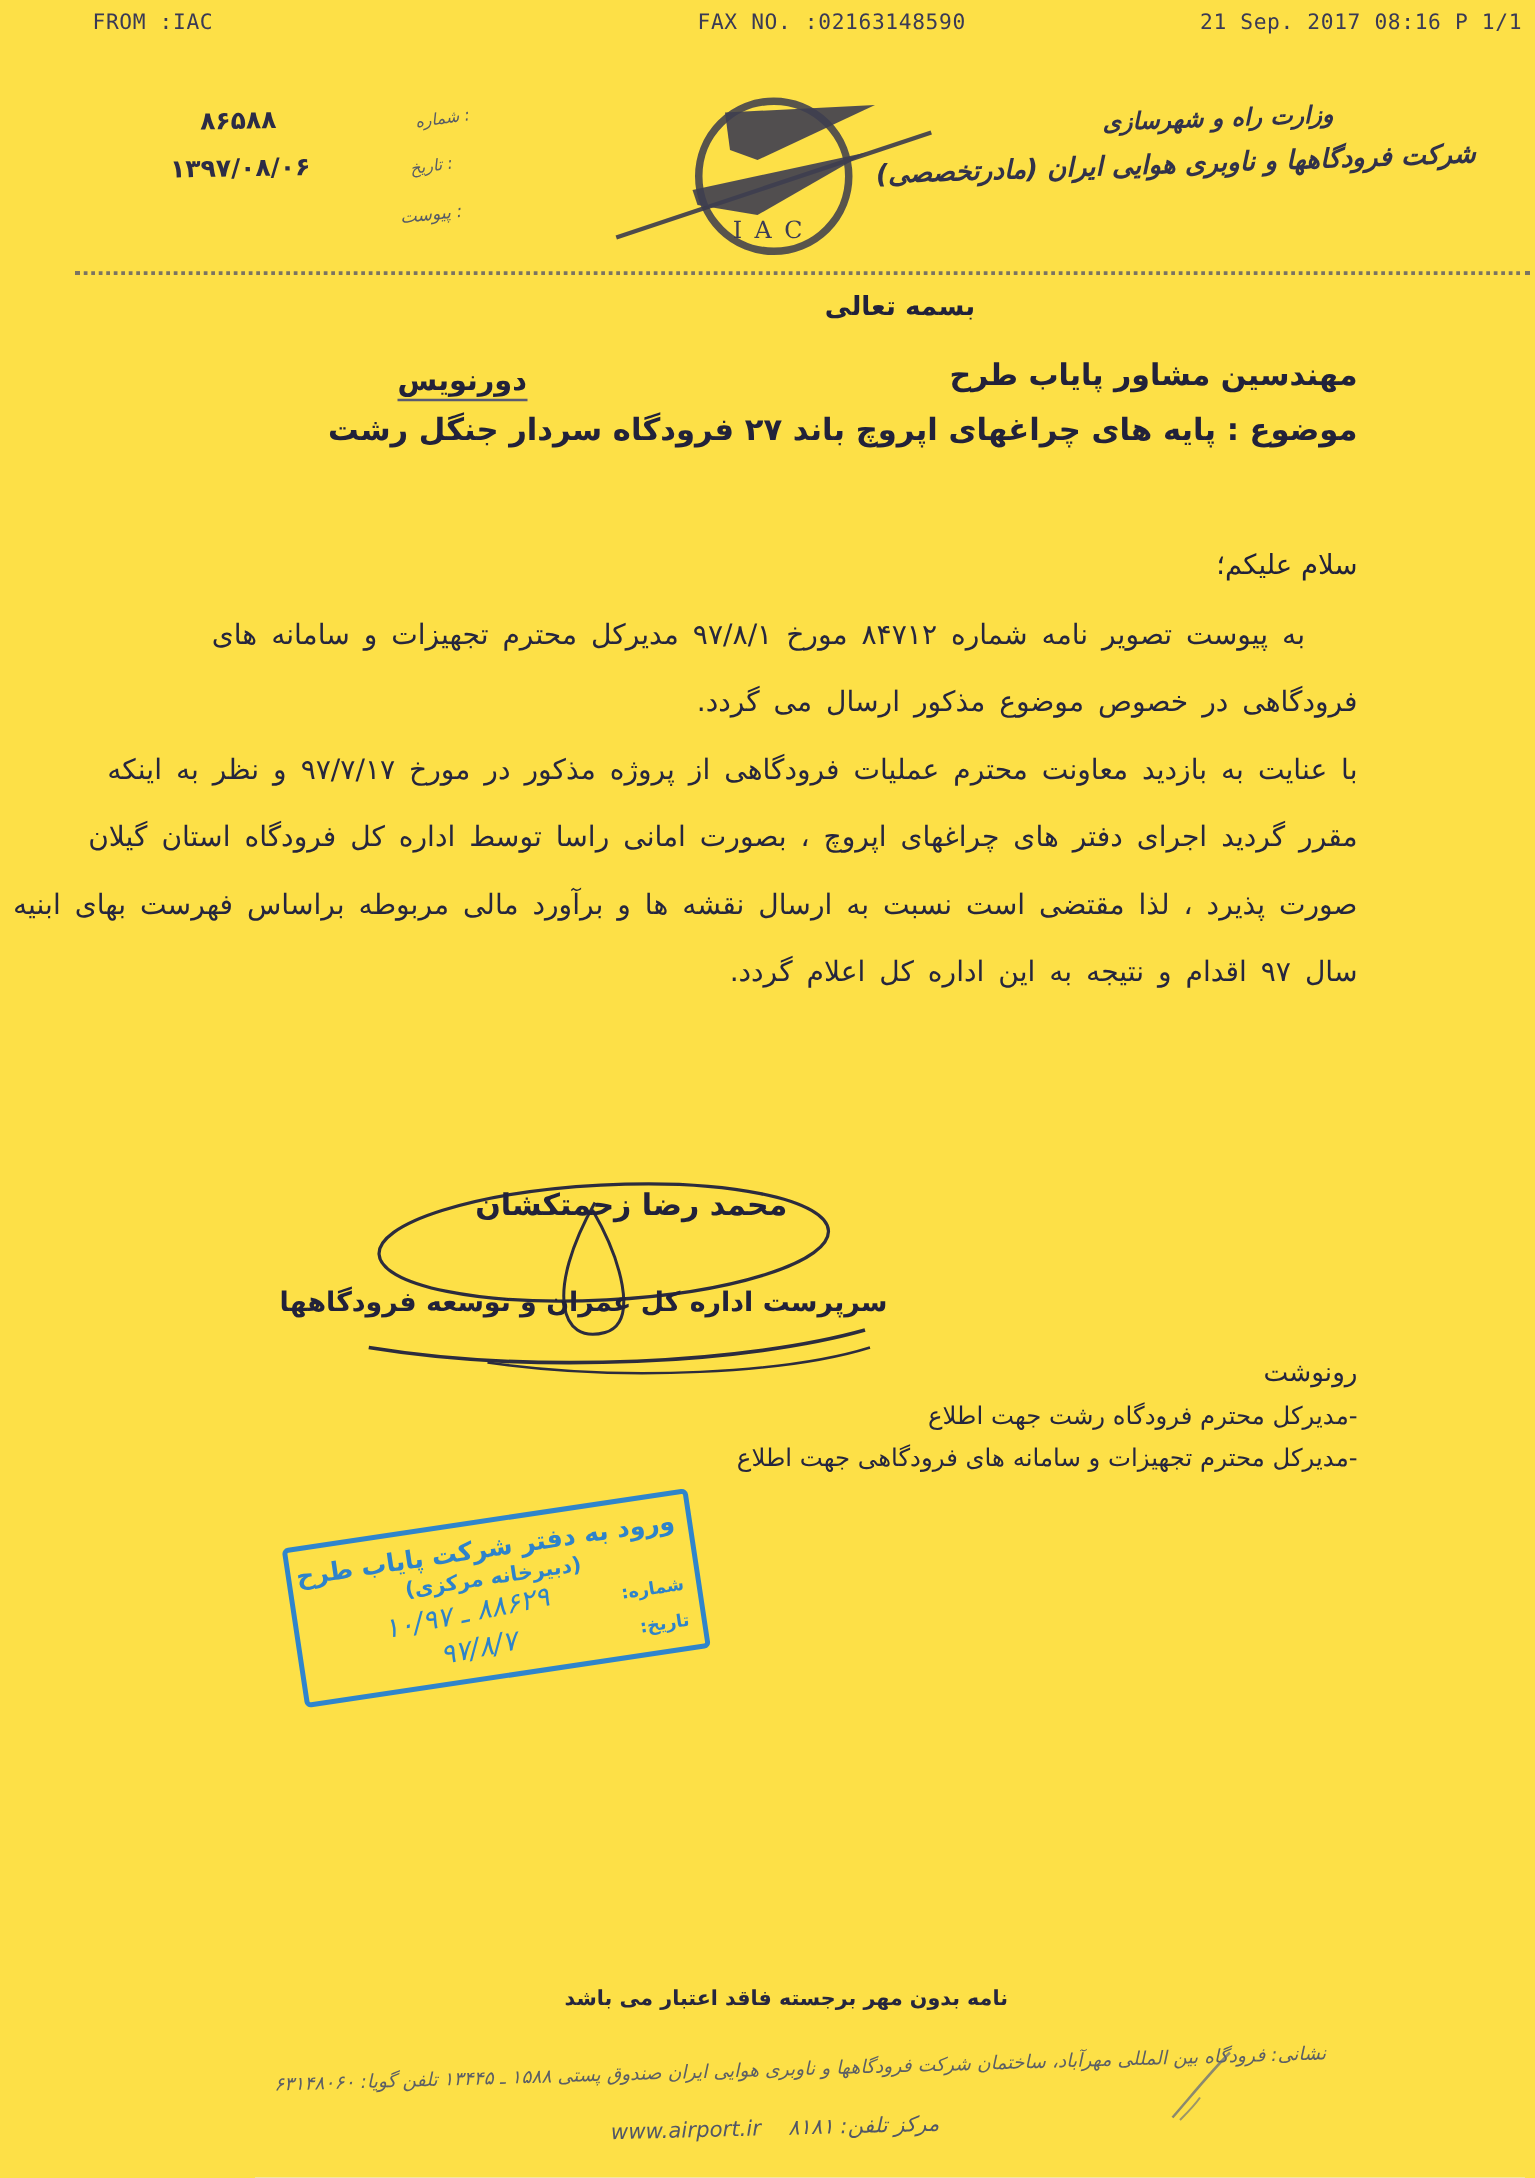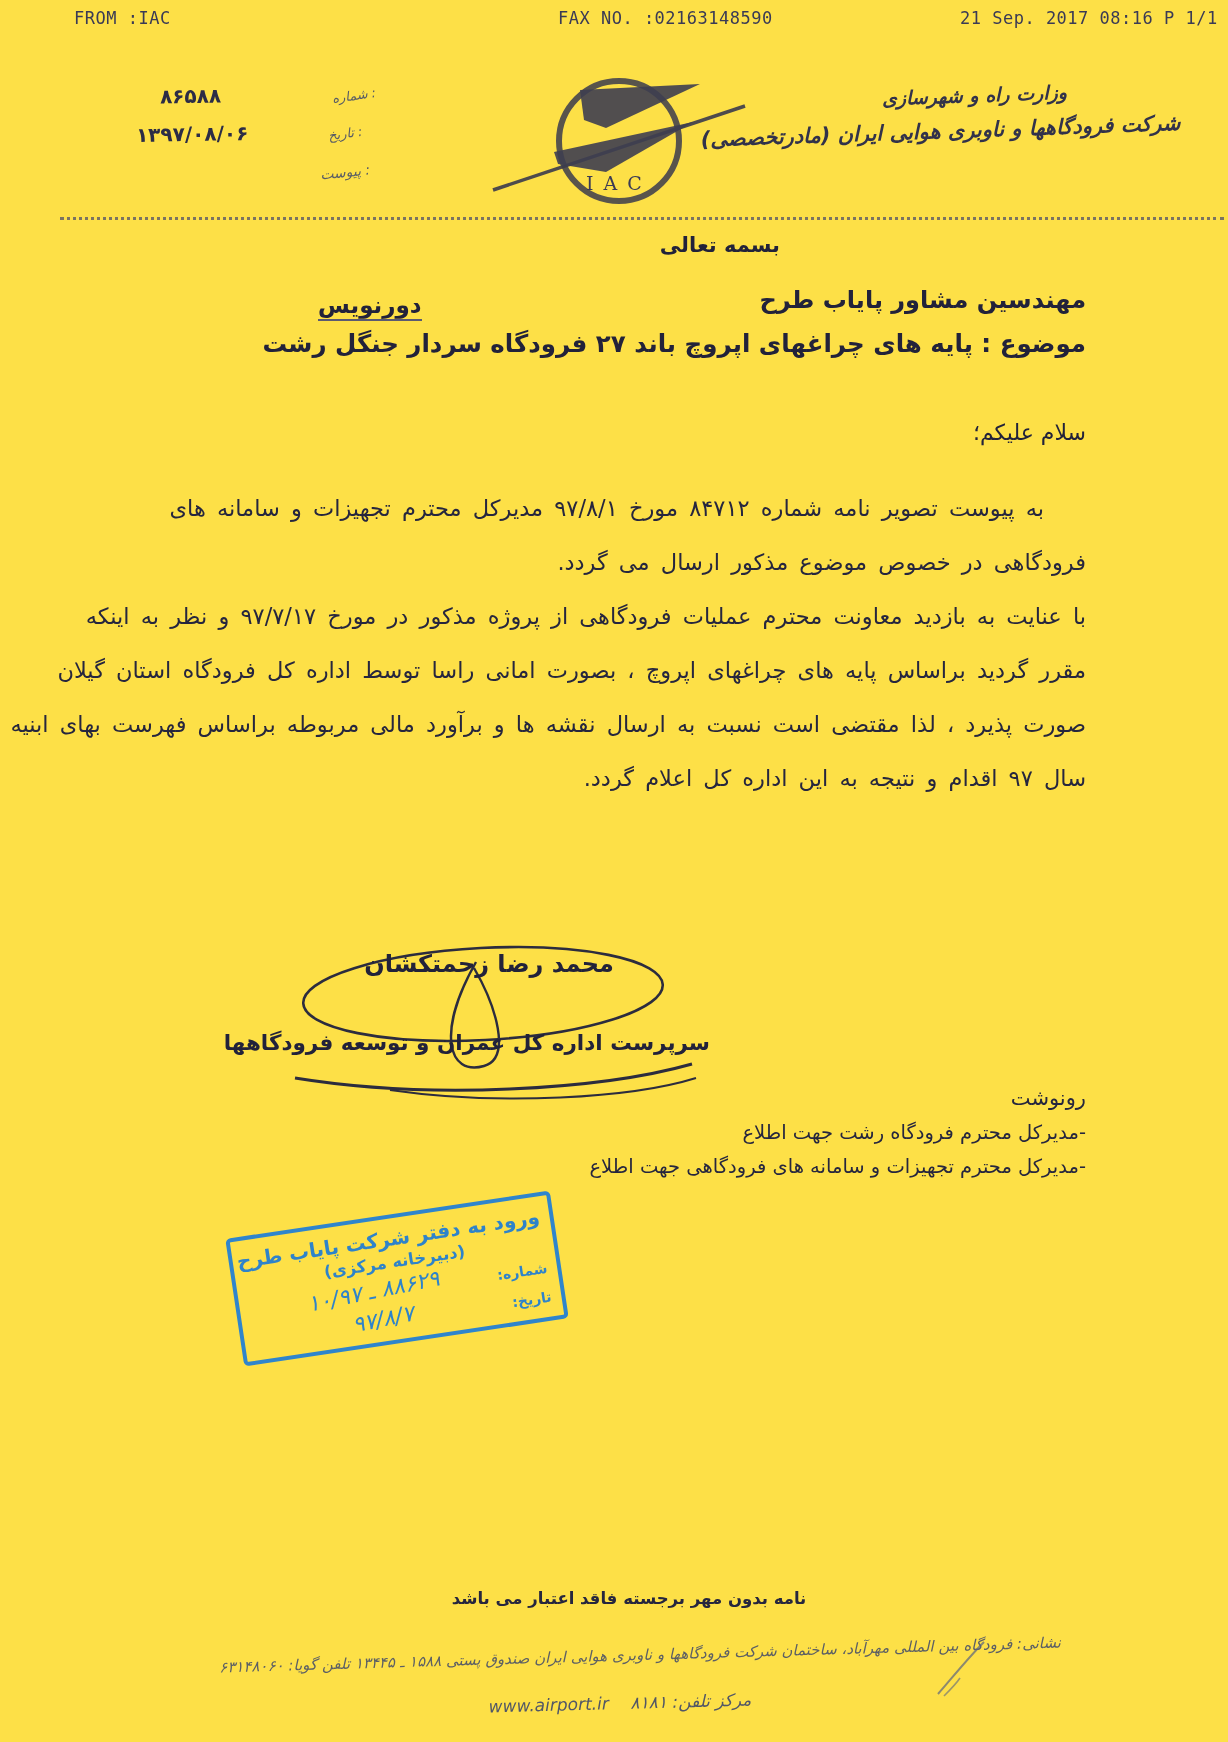--- a/index.html
+++ b/index.html
@@ -70,40 +70,40 @@
 
   <div class="abs dotline" style="left:60px;top:217px;width:1164px;"></div>
 
   <div class="abs rtl b" style="left:560px;top:233px;width:220px;font-size:21px;">بسمه تعالی</div>
 
   <div class="abs rtl b" style="right:142px;top:286px;font-size:24px;white-space:nowrap;">مهندسین مشاور پایاب طرح</div>
   <div class="abs rtl b" style="left:318px;top:292px;font-size:23px;border-bottom:2px solid #5a5a72;padding-bottom:1px;">دورنویس</div>
 
   <div class="abs rtl b" style="right:142px;top:329px;font-size:24.5px;white-space:nowrap;">موضوع : پایه های چراغهای اپروچ باند ۲۷ فرودگاه سردار جنگل رشت</div>
 
-  <div class="abs rtl" style="right:142px;top:420px;font-size:22px;">سلام علیکم؛</div>
+  <div class="abs rtl" style="right:142px;top:440px;font-size:22px;">سلام علیکم؛</div>
 
   <div class="abs rtl" style="left:62px;top:481px;width:1024px;">
     <div class="bodyline indent">به پیوست تصویر نامه شماره ۸۴۷۱۲ مورخ ۹۷/۸/۱ مدیرکل محترم تجهیزات و سامانه های</div>
     <div class="bodyline">فرودگاهی در خصوص موضوع مذکور ارسال می گردد.</div>
     <div class="bodyline">با عنایت به بازدید معاونت محترم عملیات فرودگاهی از پروژه مذکور در مورخ ۹۷/۷/۱۷  و نظر به اینکه</div>
-    <div class="bodyline">مقرر گردید براساس پایه های چراغهای اپروچ ، بصورت امانی راسا توسط اداره کل فرودگاه استان گیلان</div>
+    <div class="bodyline">مقرر گردید اجرای دفتر های چراغهای اپروچ ، بصورت امانی راسا توسط اداره کل فرودگاه استان گیلان</div>
     <div class="bodyline">صورت پذیرد ، لذا مقتضی است نسبت به ارسال نقشه ها و برآورد مالی مربوطه براساس فهرست بهای ابنیه</div>
     <div class="bodyline">سال ۹۷ اقدام و نتیجه به این اداره کل اعلام گردد.</div>
   </div>
 
   <div class="abs" style="left:240px;top:928px;">
     <svg width="480" height="175" viewBox="0 0 480 175">
       <ellipse cx="243" cy="66" rx="180" ry="46" fill="none" stroke="#2c2c3e" stroke-width="2.6" transform="rotate(-3 243 66)"></ellipse>
       <path d="M 236 34 C 196 105, 208 148, 244 138 C 272 130, 256 78, 234 40" fill="none" stroke="#2c2c3e" stroke-width="2.4"></path>
       <path d="M 55 150 C 190 172, 360 162, 452 136" fill="none" stroke="#2c2c3e" stroke-width="3"></path>
       <path d="M 150 162 C 260 178, 392 170, 456 150" fill="none" stroke="#2c2c3e" stroke-width="2"></path>
     </svg>
   </div>
-  <div class="abs rtl b" style="left:324px;top:950px;width:330px;text-align:center;font-size:24px;white-space:nowrap;">محمد رضا زحمتکشان</div>
+  <div class="abs rtl b" style="left:340px;top:950px;width:330px;text-align:center;font-size:24px;white-space:nowrap;">محمد رضا زحمتکشان</div>
   <div class="abs rtl b" style="left:246px;top:1030px;width:464px;text-align:center;font-size:21.5px;white-space:nowrap;">سرپرست اداره کل عمران و توسعه فرودگاهها</div>
 
   <div class="abs rtl" style="right:142px;top:1086px;">
     <div style="font-size:21px;margin-bottom:6px;color:#26263e;">رونوشت</div>
     <div class="ccitem">-مدیرکل محترم فرودگاه رشت جهت اطلاع</div>
     <div class="ccitem">-مدیرکل محترم تجهیزات و سامانه های فرودگاهی جهت اطلاع</div>
   </div>
 
   <div class="abs stamp" style="left:233px;top:1214px;width:300px;">
     <div class="l1">ورود به دفتر شرکت پایاب طرح</div>

